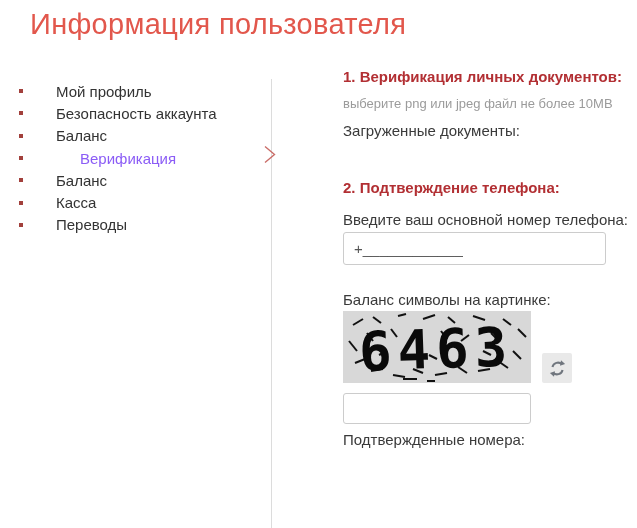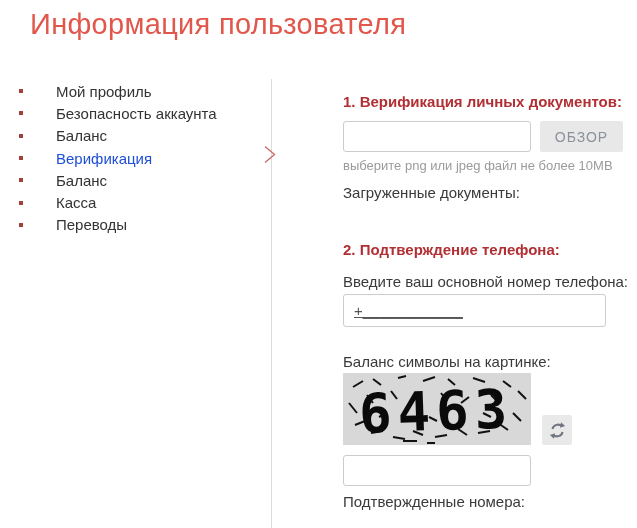--- a/index.html
+++ b/index.html
@@ -9,37 +9,37 @@
   
   .page-title { position:absolute; left:30px; top:8px; font-size:29px; font-weight:300;
                 letter-spacing:.3px; color:#e2574c; }
 
   
   .sidebar { position:absolute; left:17px; top:80px; width:250px; list-style:none; }
   .side-item { display:flex; align-items:center; height:22.3px; font-size:15px;
                color:#333; cursor:pointer;gap:16px; }
   .side-item .bullet { width:4px; height:4px; background:#a2403c; margin:0 17px 0 2px;
                        flex:0 0 4px; }
-  .side-item.active .side-label { color:#1d4ed8; }
+  .side-item.active .side-label { color:#8b5cf6;margin-left:24px; }
 
   .divider { position:absolute; left:271px; top:79px; bottom:0; width:1px; background:#dcdcdc; }
   .chevron { position:absolute; left:262px; top:145px; width:16px; height:19px; }
 
   
-  .content { position:absolute; left:343px; top:93px; width:294px; }
+  .content { position:absolute; left:343px; top:68px; width:294px; }
   .section-heading { font-size:15px; font-weight:bold; color:#b22f33; line-height:18px; }
   .field-label { font-size:15px; color:#3a3a3a; line-height:18px; }
   .hint { font-size:13px; color:#9b9b9b; line-height:16px; }
 
   .h1 { margin-bottom:10px; }
   .lbl-upload { margin-bottom:3px; }
   .row-upload { display:flex; align-items:center; margin-bottom:6px; }
   .text-input { border:1px solid #ccc; border-radius:3px; background:#fff; height:31px;
                 width:188px; padding:0 10px; font-family:"Liberation Sans",sans-serif;
-                font-size:15px; color:#555; outline:none;text-decoration:underline; }
+                font-size:15px; color:#555; outline:none; }
   .browse-btn { margin-left:9px; width:83px; height:31px; border:none; border-radius:2px;
                 background:#e8e8e8; color:#8b9199; font-size:14px; letter-spacing:1px;
                 font-family:"Liberation Sans",sans-serif; cursor:pointer; }
   .hint-row { margin-bottom:10px; }
   .lbl-uploaded { margin-bottom:39px; }
   .h2 { margin-bottom:14px; }
   .lbl-phone { margin-bottom:3px; }
   .phone-input { width:263px; height:33px; margin-bottom:26px; }
   .lbl-captcha { margin-bottom:2px; }
   .row-captcha { display:flex; align-items:flex-end; margin-bottom:10px; height:72px; }
@@ -90,24 +90,20 @@
 
 <svg class="chevron" viewBox="0 0 16 19">
     <polyline points="3,1.5 12.5,9.5 3,17.5" fill="none" stroke="#ca6e69" stroke-width="1.4"></polyline>
   </svg>
 
 <div class="content">
 
   <div class="section-heading h1">1. Верификация личных документов:</div>
 
 
-  <div class="row-upload">
-    <input class="text-input" type="text" value="" style="">
-    <button class="browse-btn">ОБЗОР</button>
-  </div>
 
   <div class="hint hint-row">выберите png или jpeg файл не более 10MB</div>
 
   <div class="field-label lbl-uploaded">Загруженные документы:</div>
 
   <div class="section-heading h2">2. Подтверждение телефона:</div>
 
   <div class="field-label lbl-phone">Введите ваш основной номер телефона:</div>
 
   <input class="text-input phone-input" type="text" value="+____________" style="">

